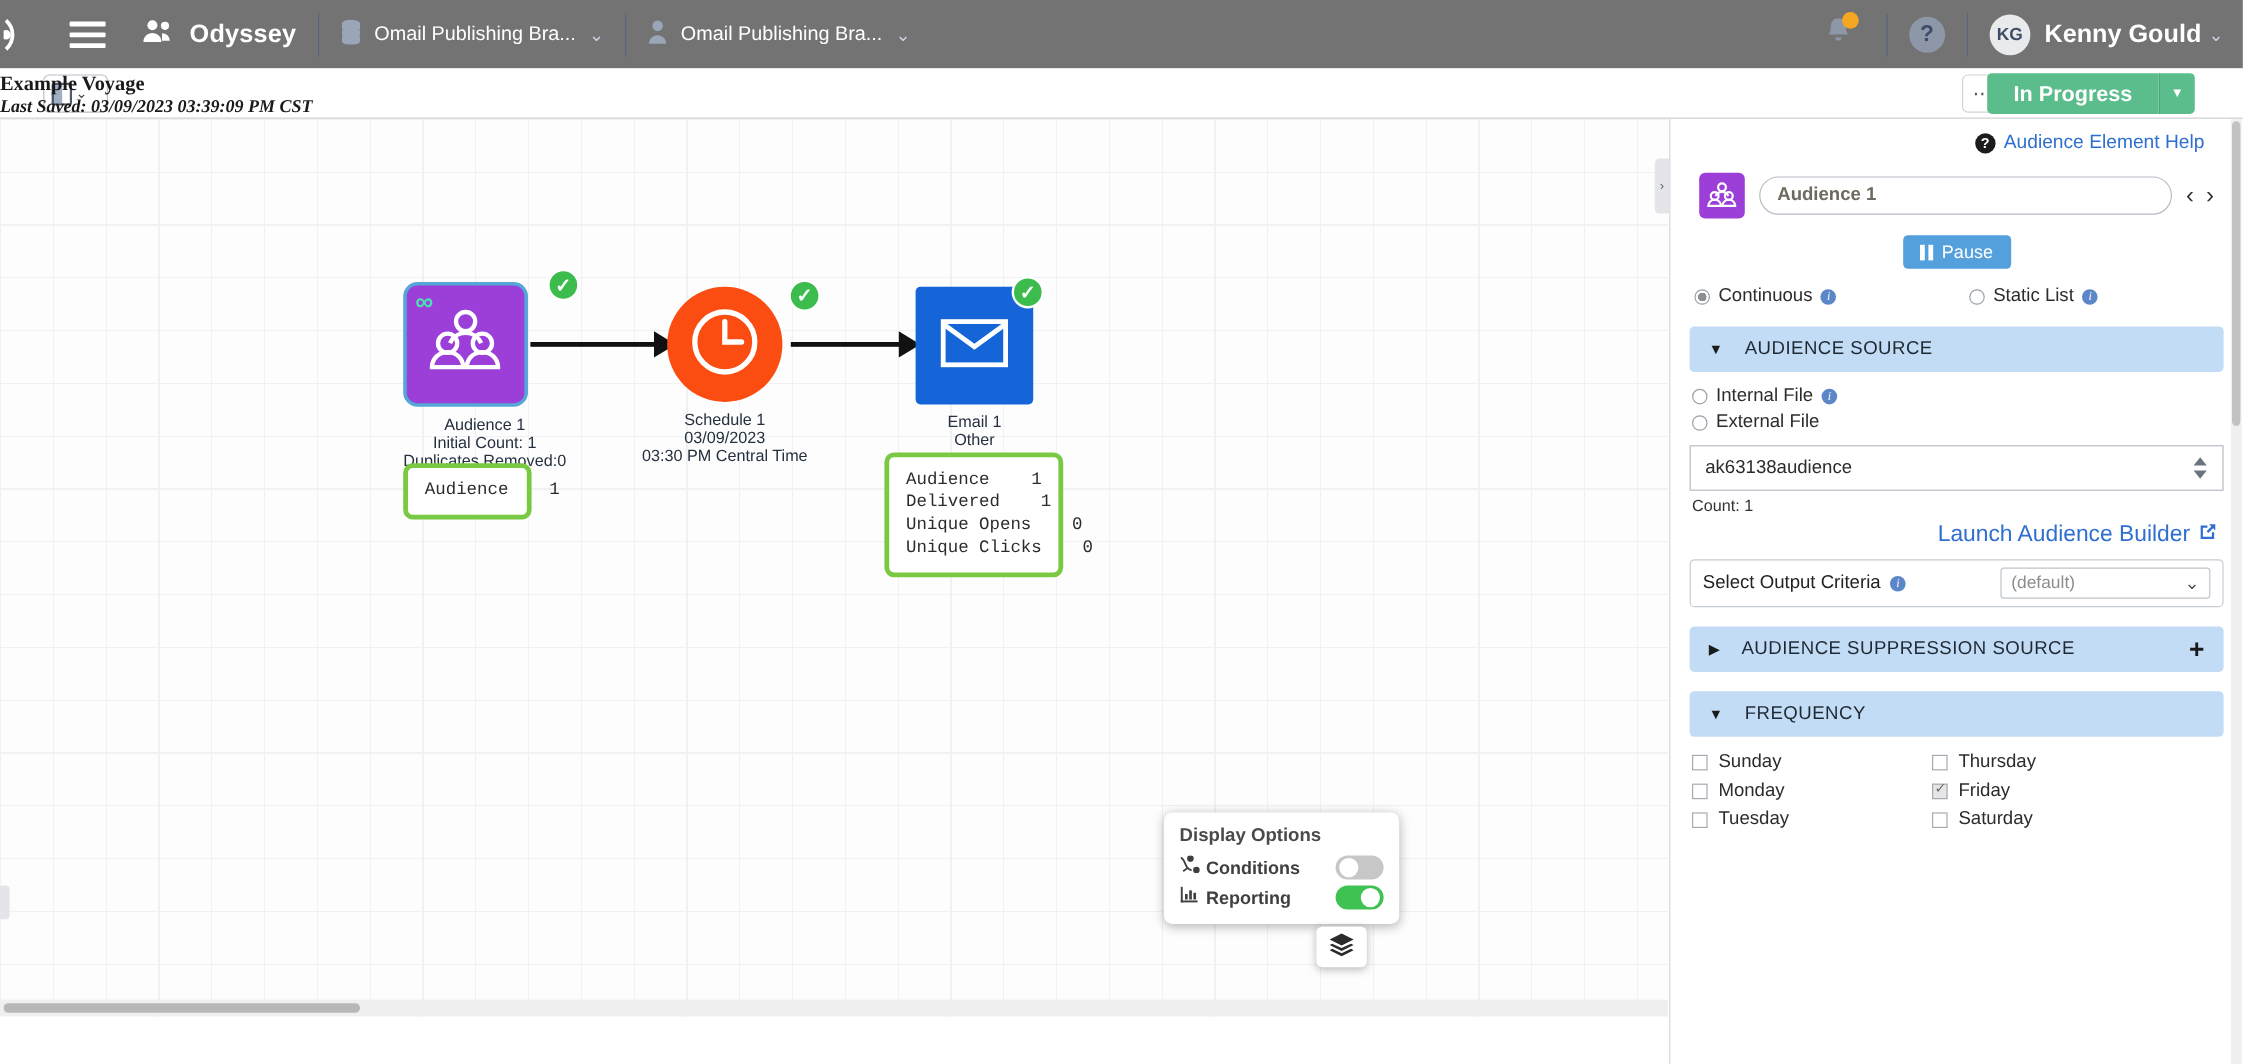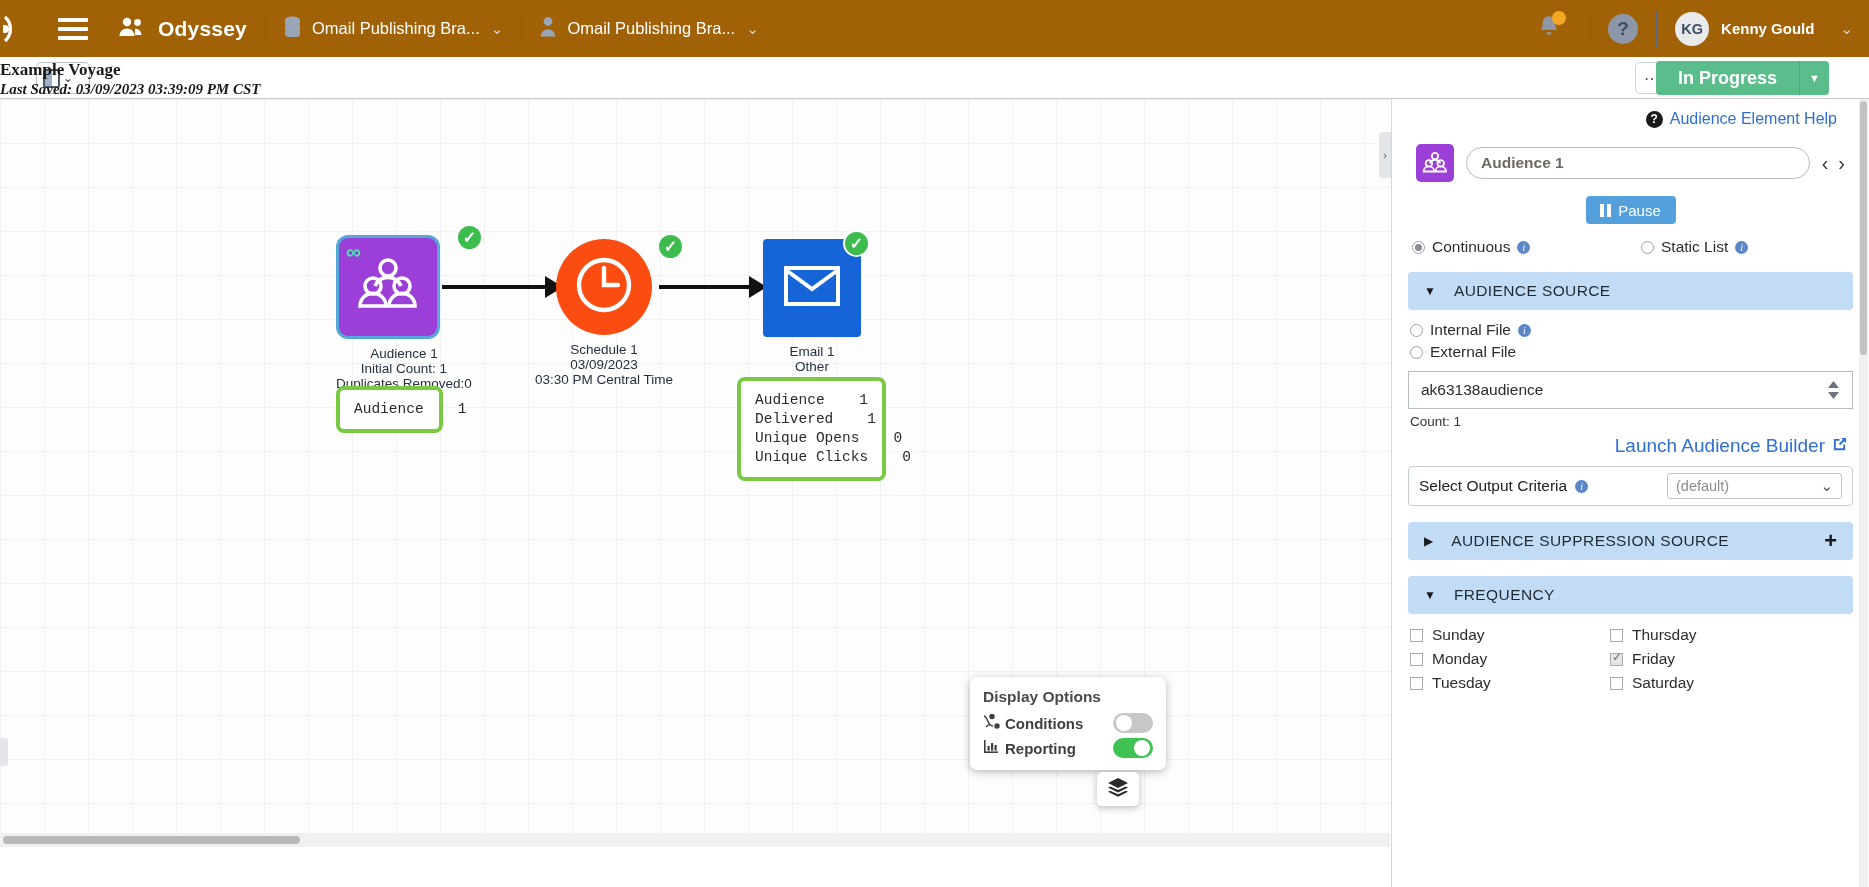--- a/index.html
+++ b/index.html
@@ -5,21 +5,21 @@
   * { box-sizing: border-box; margin: 0; padding: 0; }
   html, body {
     width: 1869px; height: 887px;
     font-family: "Liberation Sans", sans-serif;
     background: #ffffff; overflow: hidden;
   }
 
   
   .topnav {
     position: absolute; top: 0; left: 0; width: 1869px; height: 57px;
-    background: #a16207; display: flex; align-items: center; color: #ffffff;
+    background: #737373; display: flex; align-items: center; color: #ffffff;
   }
   .nav-logo { width: 28px; margin-left: 2px; display: flex; align-items: center; justify-content: center; }
   .hamburger { width: 46px; display: flex; flex-direction: column; gap: 5px; align-items: center; margin-left: 20px; cursor: pointer; }
   .hamburger span { display: block; width: 30px; height: 4px; background: #ffffff; border-radius: 1px; }
   .nav-brand { display: flex; align-items: center; gap: 12px; margin-left: 22px; }
   .nav-brand-text { font-size: 21px; font-weight: bold; letter-spacing: .2px; }
   .nav-div { width: 1px; height: 36px; background: #57657e; margin: 0 18px; }
   .nav-select { display: flex; align-items: center; gap: 11px; cursor: pointer; }
   .nav-select-label { font-size: 16.5px; color: #ffffff; white-space: nowrap; }
   .chev { font-size: 15px; color: #cfd6e2; }
@@ -27,21 +27,21 @@
   .bell-wrap { position: relative; width: 44px; display: flex; justify-content: center; cursor: pointer; }
   .bell-dot { position: absolute; top: -3px; right: 5px; width: 14px; height: 14px; border-radius: 50%; background: #f5a623; }
   .help-circle {
     width: 30px; height: 30px; border-radius: 50%; background: #8d97a8; color: #3d4d68;
     display: flex; align-items: center; justify-content: center; font-size: 19px; font-weight: bold; cursor: pointer;
   }
   .avatar {
     width: 34px; height: 34px; border-radius: 50%; background: #e9eaec; color: #3d4d68;
     display: flex; align-items: center; justify-content: center; font-size: 14.5px; font-weight: bold;
   }
-  .user-name { font-size: 15px; font-weight: bold; margin-left: 12px; margin-right: 26px; text-align: center; }
+  .user-name { font-size: 21px; font-weight: bold; margin-left: 12px; margin-right: 6px; text-align: center; }
 
   
   .subheader {
     position: absolute; top: 57px; left: 0; width: 1869px; height: 42px;
     background: #ffffff; border-bottom: 1px solid #c9c9c9;
   }
   .layout-btn {
     position: absolute; left: 36px; top: 5px; width: 54px; height: 32px;
     border: 1px solid #b9c0c9; border-radius: 5px; background: #ffffff;
     display: flex; align-items: center; gap: 3px; padding-left: 6px; cursor: pointer;

